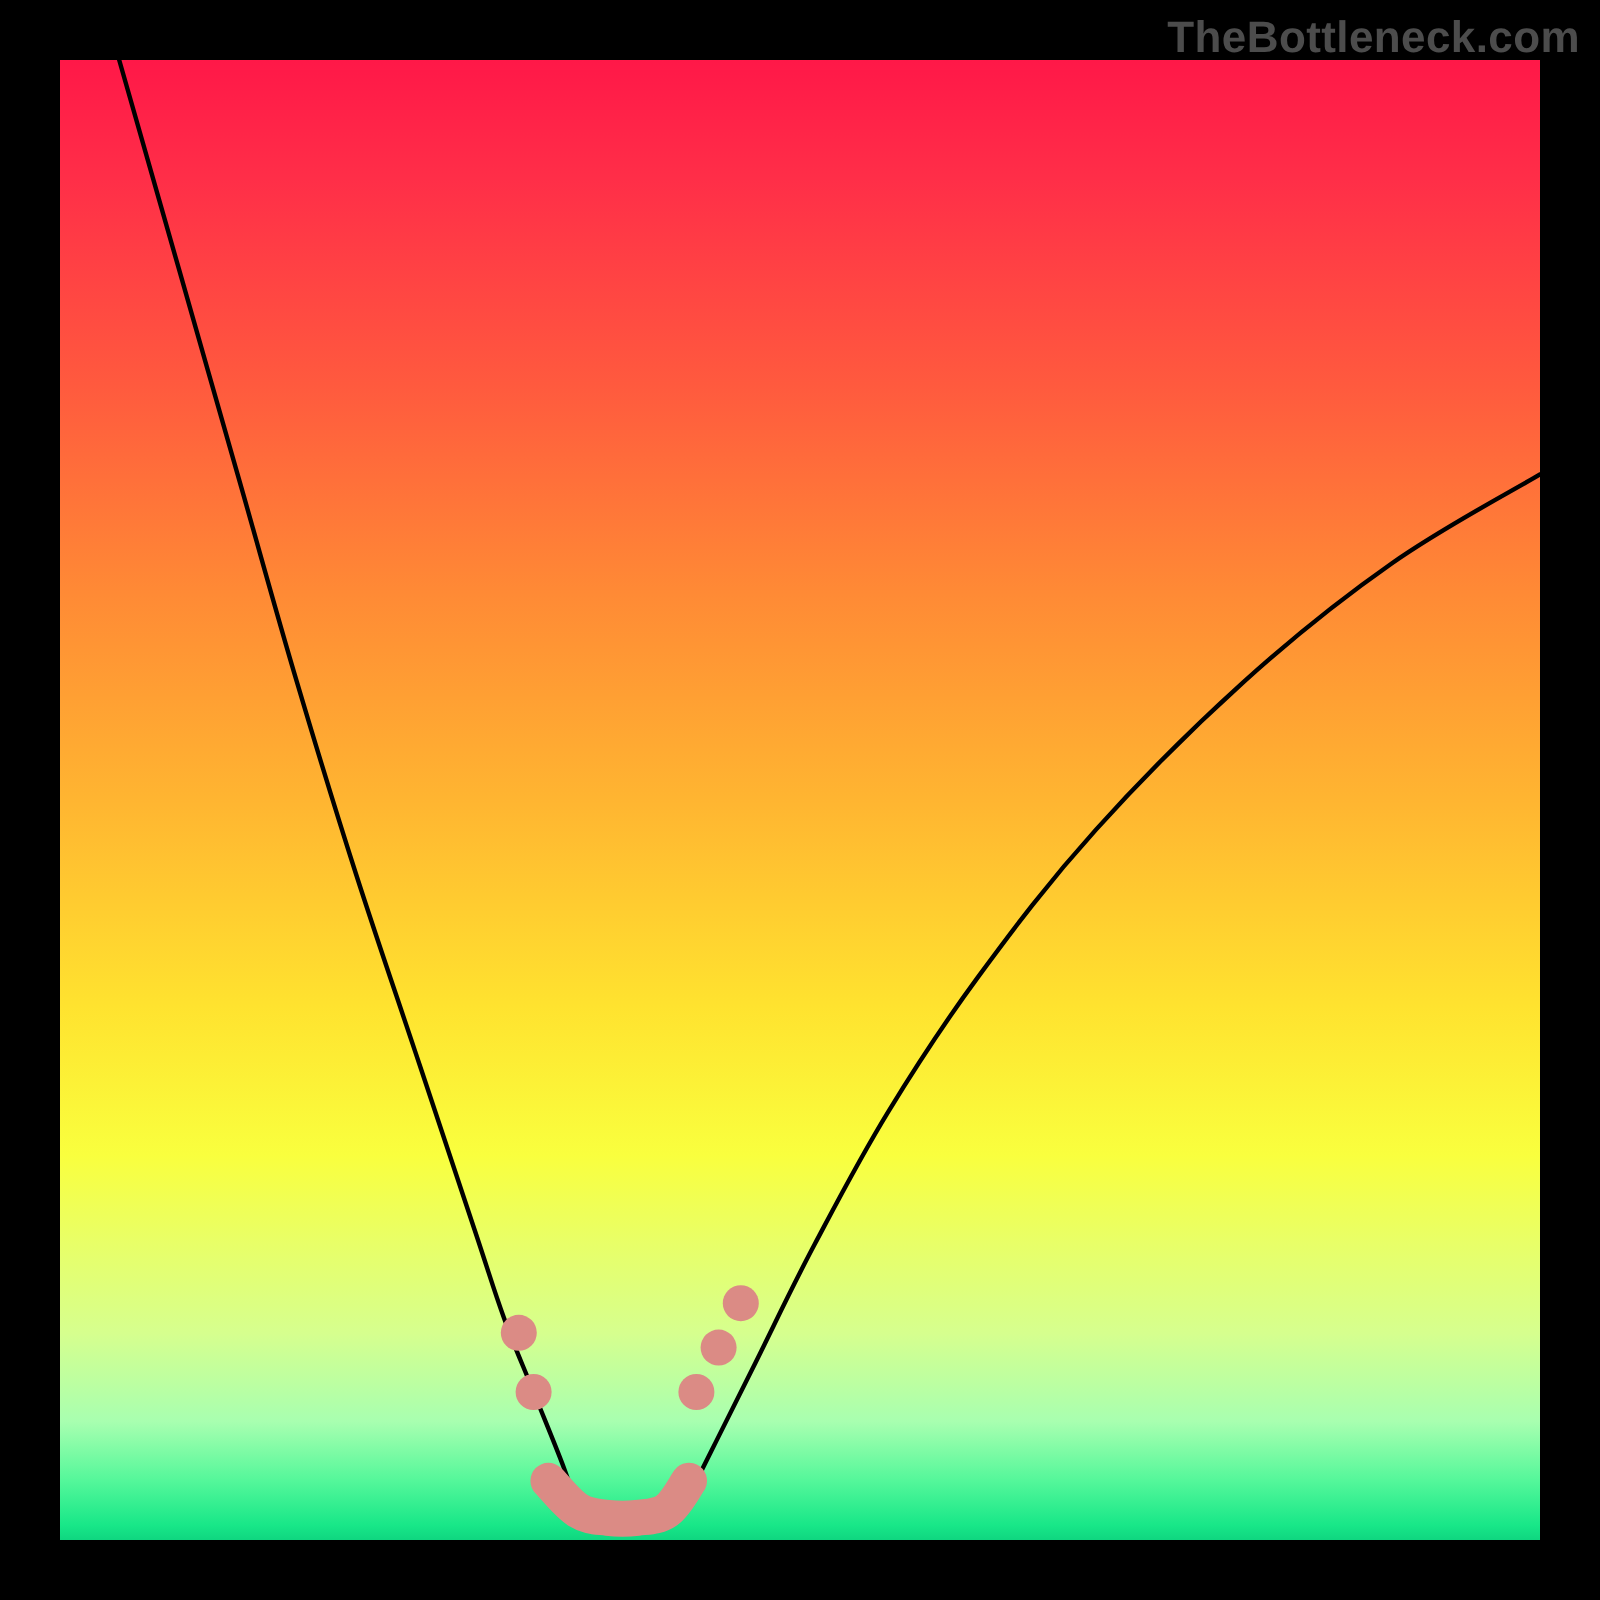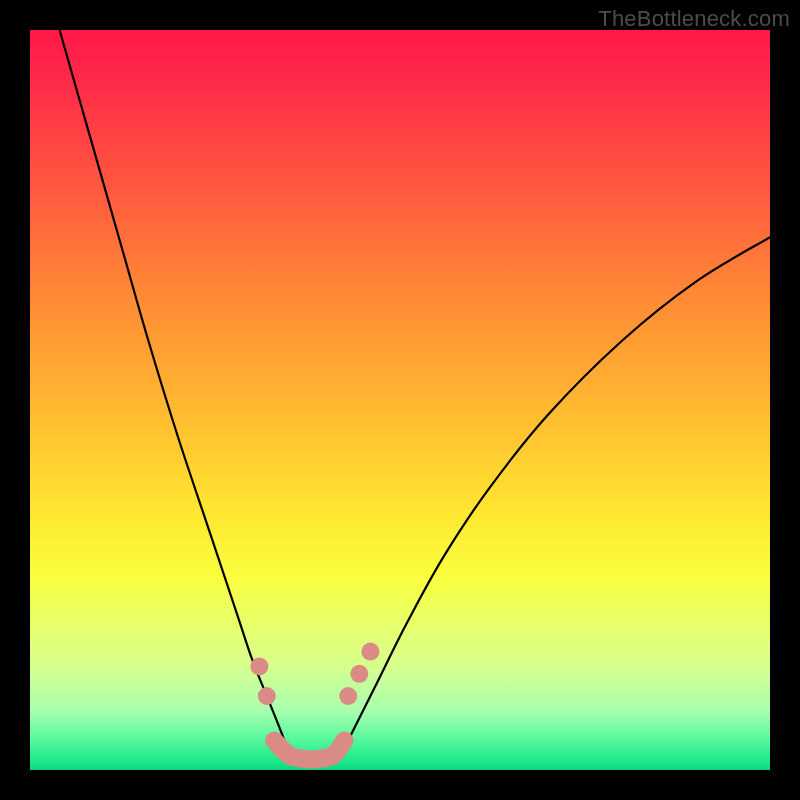--- a/index.html
+++ b/index.html
@@ -41,21 +41,21 @@
       #0fd680 100%
     );
   }
   .watermark {
     position: absolute;
     top: 6px;
     right: 10px;
     color: #4c4c4c;
     font-size: 22px;
     letter-spacing: 0.2px;
-    font-weight: 400;
+    font-weight: 700;
     user-select: none;
   }
   svg.curve {
     position: absolute;
     left: 0;
     top: 0;
     width: 740px;
     height: 740px;
     overflow: visible;
   }

